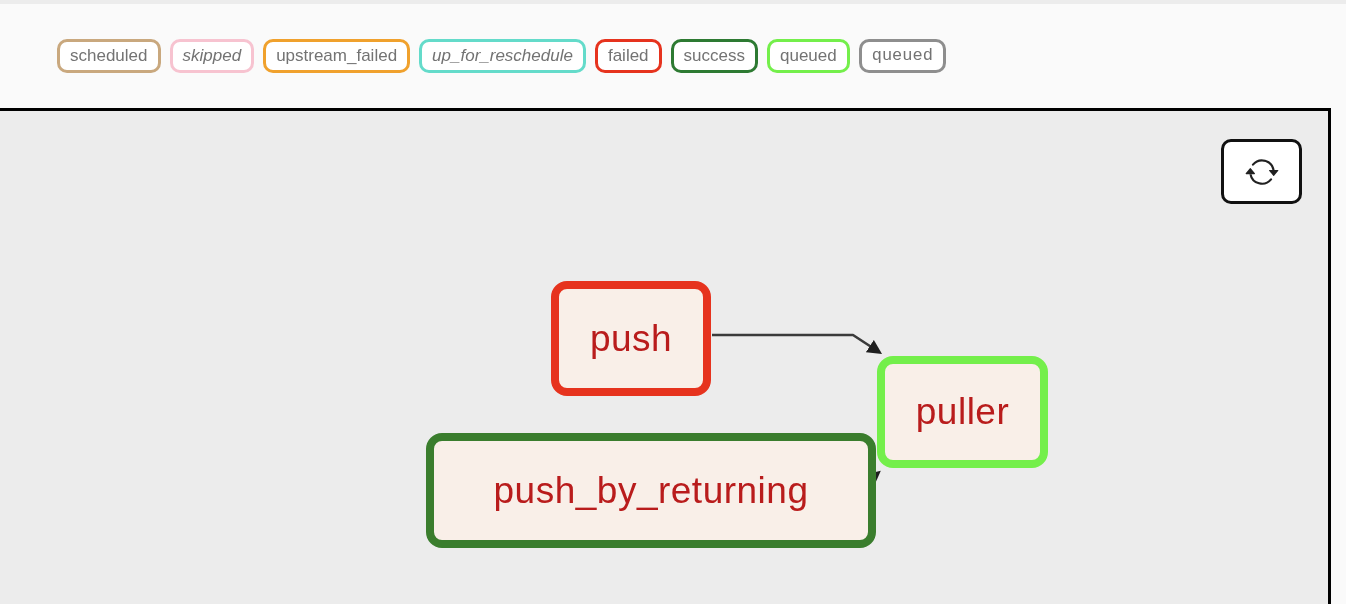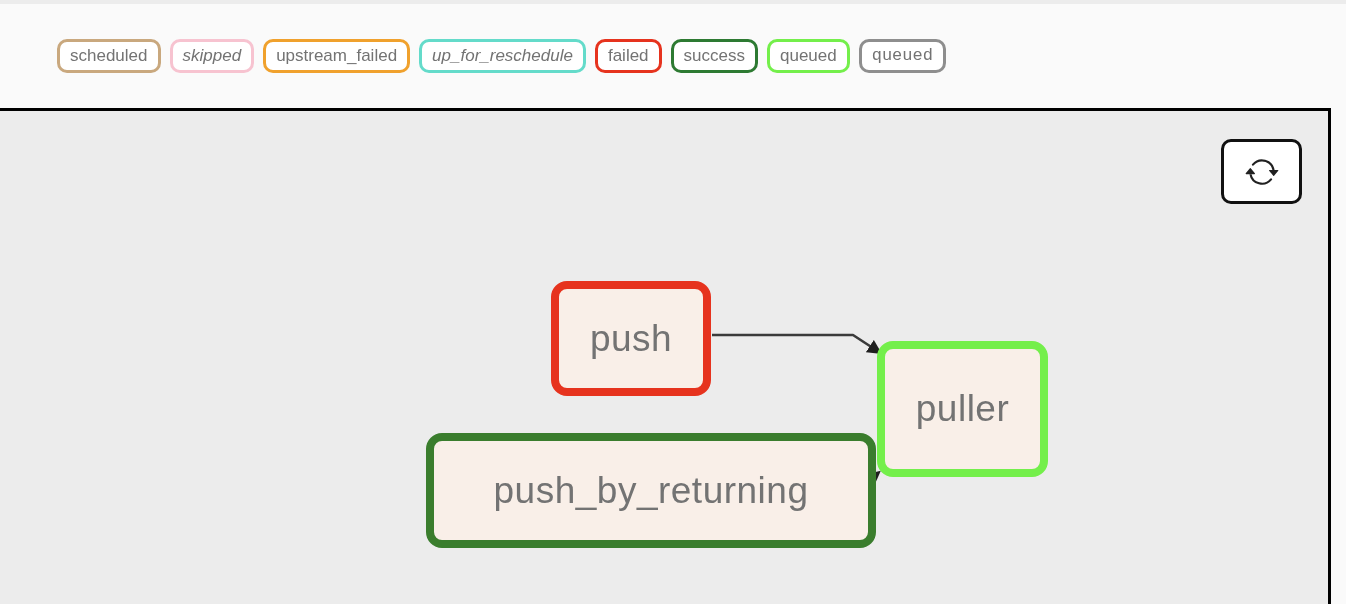--- a/index.html
+++ b/index.html
@@ -64,21 +64,21 @@
   .node {
     position: absolute;
     box-sizing: border-box;
     border: 8px solid #999;
     border-radius: 16px;
     background: #f9efe8;
     display: flex;
     align-items: center;
     justify-content: center;
     font-size: 37px;
-    color: #737373;
+    color: #b91c1c;
     letter-spacing: 0.5px;
     cursor: pointer;
     text-align: center;
   }
   .refresh-btn {
     position: absolute;
     top: 28px;
     right: 26px;
     width: 81px; height: 65px;
     box-sizing: border-box;
@@ -123,14 +123,14 @@
   <button class="refresh-btn">
     <span>
       <svg width="34" height="34" viewBox="0 0 16 16" fill="#212121" xmlns="http://www.w3.org/2000/svg">
         <path d="M11.534 7h3.932a.25.25 0 0 1 .192.41l-1.966 2.36a.25.25 0 0 1-.384 0l-1.966-2.36a.25.25 0 0 1 .192-.41zm-11 2h3.932a.25.25 0 0 0 .192-.41L2.692 6.23a.25.25 0 0 0-.384 0L.342 8.59A.25.25 0 0 0 .534 9z"></path>
         <path fill-rule="evenodd" d="M8 3c-1.552 0-2.94.707-3.857 1.818a.5.5 0 1 1-.771-.636A6.002 6.002 0 0 1 13.917 7H12.9A5.002 5.002 0 0 0 8 3zM3.1 9a5.002 5.002 0 0 0 8.757 2.182.5.5 0 1 1 .771.636A6.002 6.002 0 0 1 2.083 9H3.1z"></path>
       </svg>
     </span>
   </button>
 <div class="node" style="left: 551px; top: 170px; width: 160px; height: 115px; border-color: rgb(230, 51, 30); background: rgb(249, 239, 232);">push</div>
     <div class="node" style="left: 426px; top: 322px; width: 450px; height: 115px; border-color: rgb(58, 125, 45); background: rgb(249, 239, 232);">push_by_returning</div>
-    <div class="node" style="left: 877px; top: 230px; width: 171px; height: 136px; border-color: rgb(116, 239, 75); background: rgb(249, 239, 232);">puller</div>
+    <div class="node" style="left: 877px; top: 245px; width: 171px; height: 112px; border-color: rgb(116, 239, 75); background: rgb(249, 239, 232);">puller</div>
   </div>
 
 </body></html>

